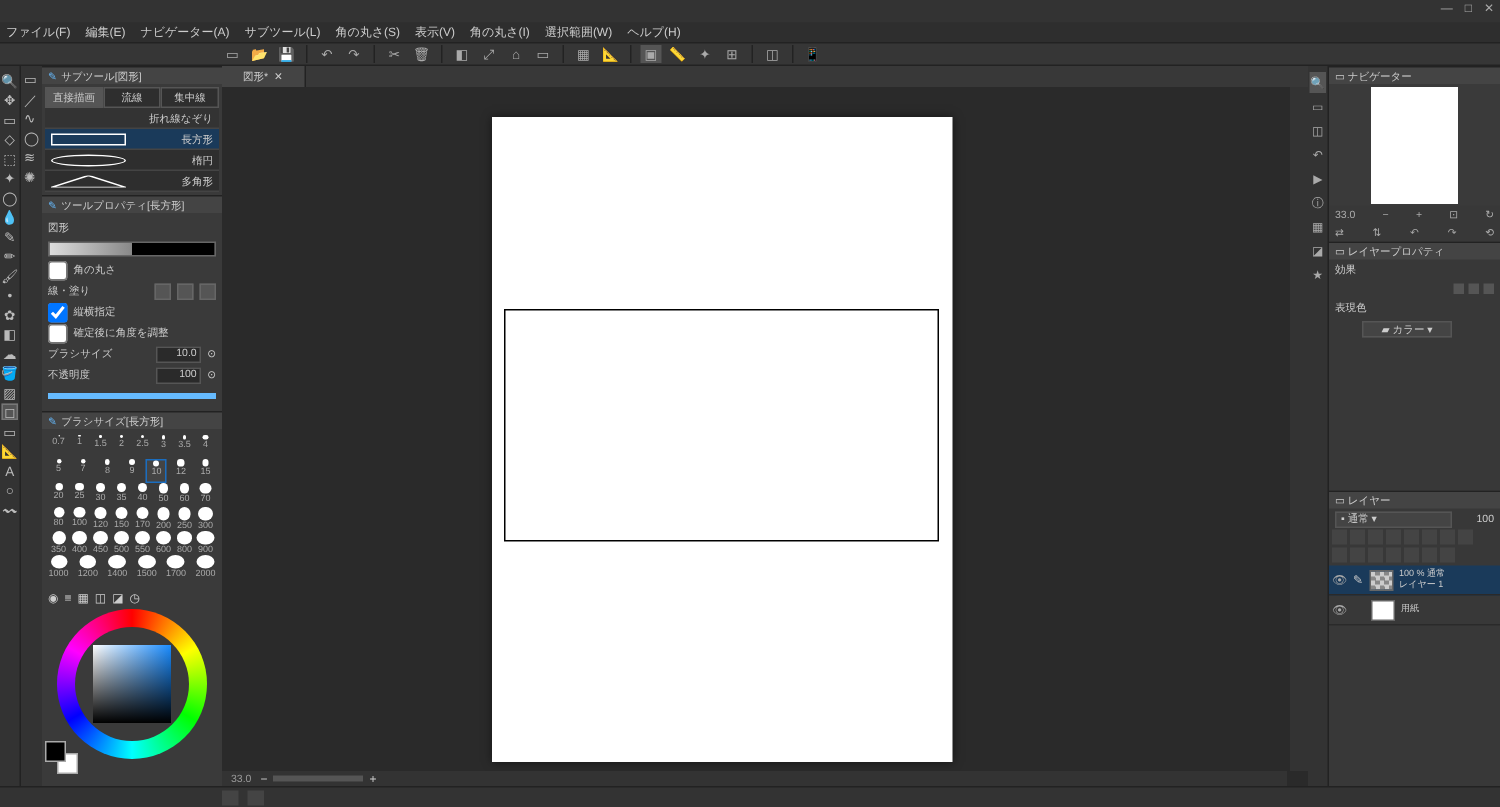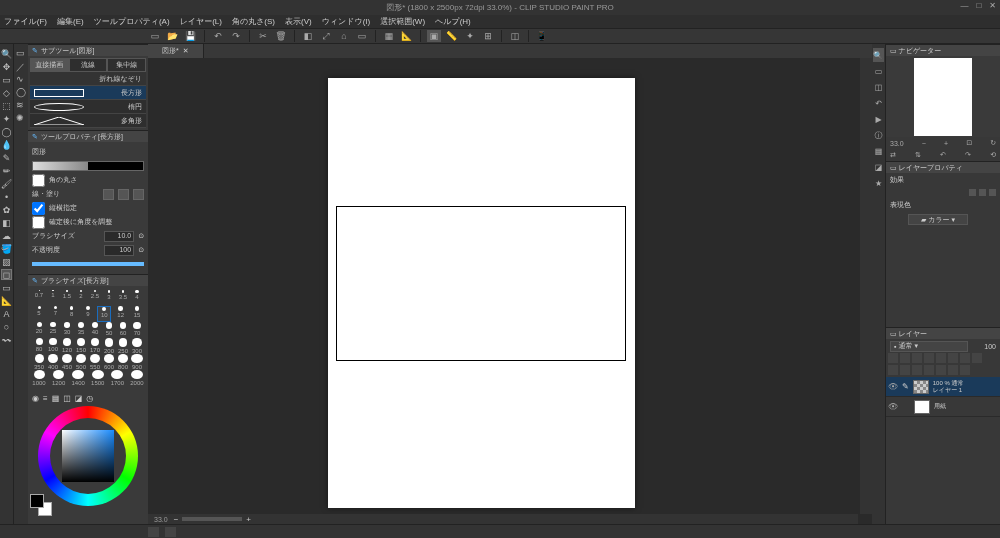--- a/index.html
+++ b/index.html
@@ -91,36 +91,35 @@
 .layer-item.canvas-layer .thumb { background: #fff; }
 .layer-item .info { flex: 1; display: flex; flex-direction: column; font-size: 6px; line-height: 7px; }
 .statusbar { height: 14px; background: #333; border-top: 1px solid #222; display: flex; align-items: center; padding: 0 148px; gap: 6px; }
 .statusbar .sico { width: 11px; height: 10px; background: #444; }
 svg { display: block; }
 </style>
 </head>
 <body>
 
 <div class="titlebar">
-  <span class="title">図形* (1800 x 2500px 72dpi 33.0%) - CLIP STUDIO PAINT PRO</span>
   <div class="winctrl">
     <span>—</span>
     <span>□</span>
     <span>✕</span>
   </div>
 </div>
 
 <div class="menubar">
   <span>ファイル(F)</span>
   <span>編集(E)</span>
-  <span>ツールプロパティ(A)</span>
-  <span>レイヤー(L)</span>
+  <span>ナビゲーター(A)</span>
+  <span>サブツール(L)</span>
   <span>角の丸さ(S)</span>
   <span>表示(V)</span>
-  <span>ウィンドウ(I)</span>
+  <span>角の丸さ(I)</span>
   <span>選択範囲(W)</span>
   <span>ヘルプ(H)</span>
 </div>
 
 <div class="cmdbar">
   <span class="ico">▭</span>
   <span class="ico">📂</span>
   <span class="ico">💾</span>
   <span class="sep"></span>
   <span class="ico">↶</span>

